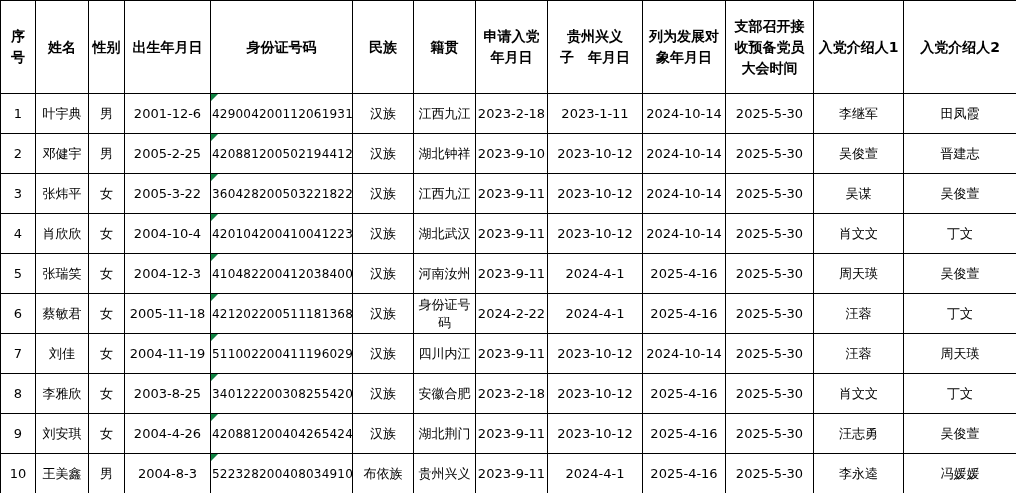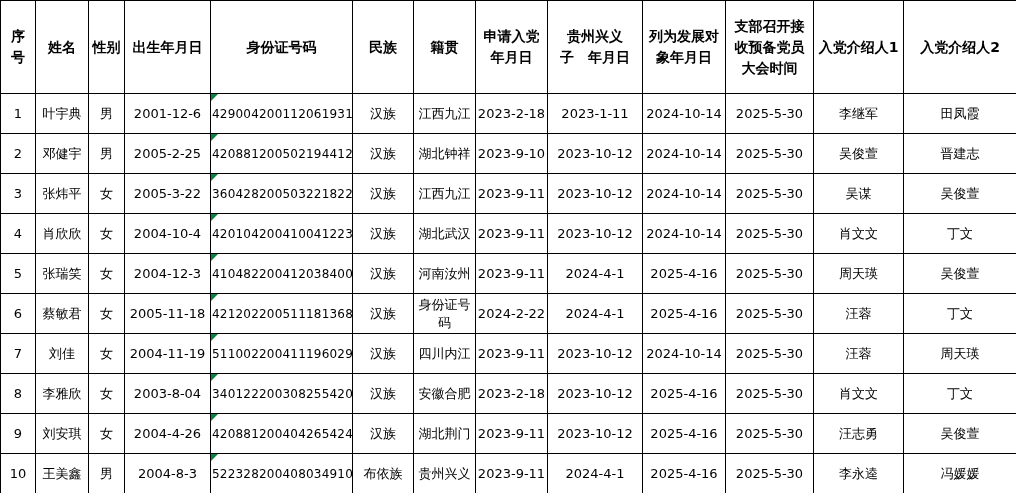--- a/index.html
+++ b/index.html
@@ -182,21 +182,21 @@
         <td class="cell-activist_date"><span>2023-10-12</span></td>
         <td class="cell-development_date"><span>2024-10-14</span></td>
         <td class="cell-branch_meeting_date"><span>2025-5-30</span></td>
         <td class="cell-introducer1"><span>汪蓉</span></td>
         <td class="cell-introducer2"><span>周天瑛</span></td>
       </tr>
       <tr>
         <td class="cell-index"><span>8</span></td>
         <td class="cell-name"><span>李雅欣</span></td>
         <td class="cell-gender"><span>女</span></td>
-        <td class="cell-birth_date"><span>2003-8-04</span></td>
+        <td class="cell-birth_date"><span>2003-8-25</span></td>
         <td class="cell-id_number"><span class="tri"></span><span>340122200308255420</span></td>
         <td class="cell-ethnicity"><span>汉族</span></td>
         <td class="cell-origin"><span>安徽合肥</span></td>
         <td class="cell-apply_date"><span>2023-2-18</span></td>
         <td class="cell-activist_date"><span>2023-10-12</span></td>
         <td class="cell-development_date"><span>2025-4-16</span></td>
         <td class="cell-branch_meeting_date"><span>2025-5-30</span></td>
         <td class="cell-introducer1"><span>肖文文</span></td>
         <td class="cell-introducer2"><span>丁文</span></td>
       </tr>

